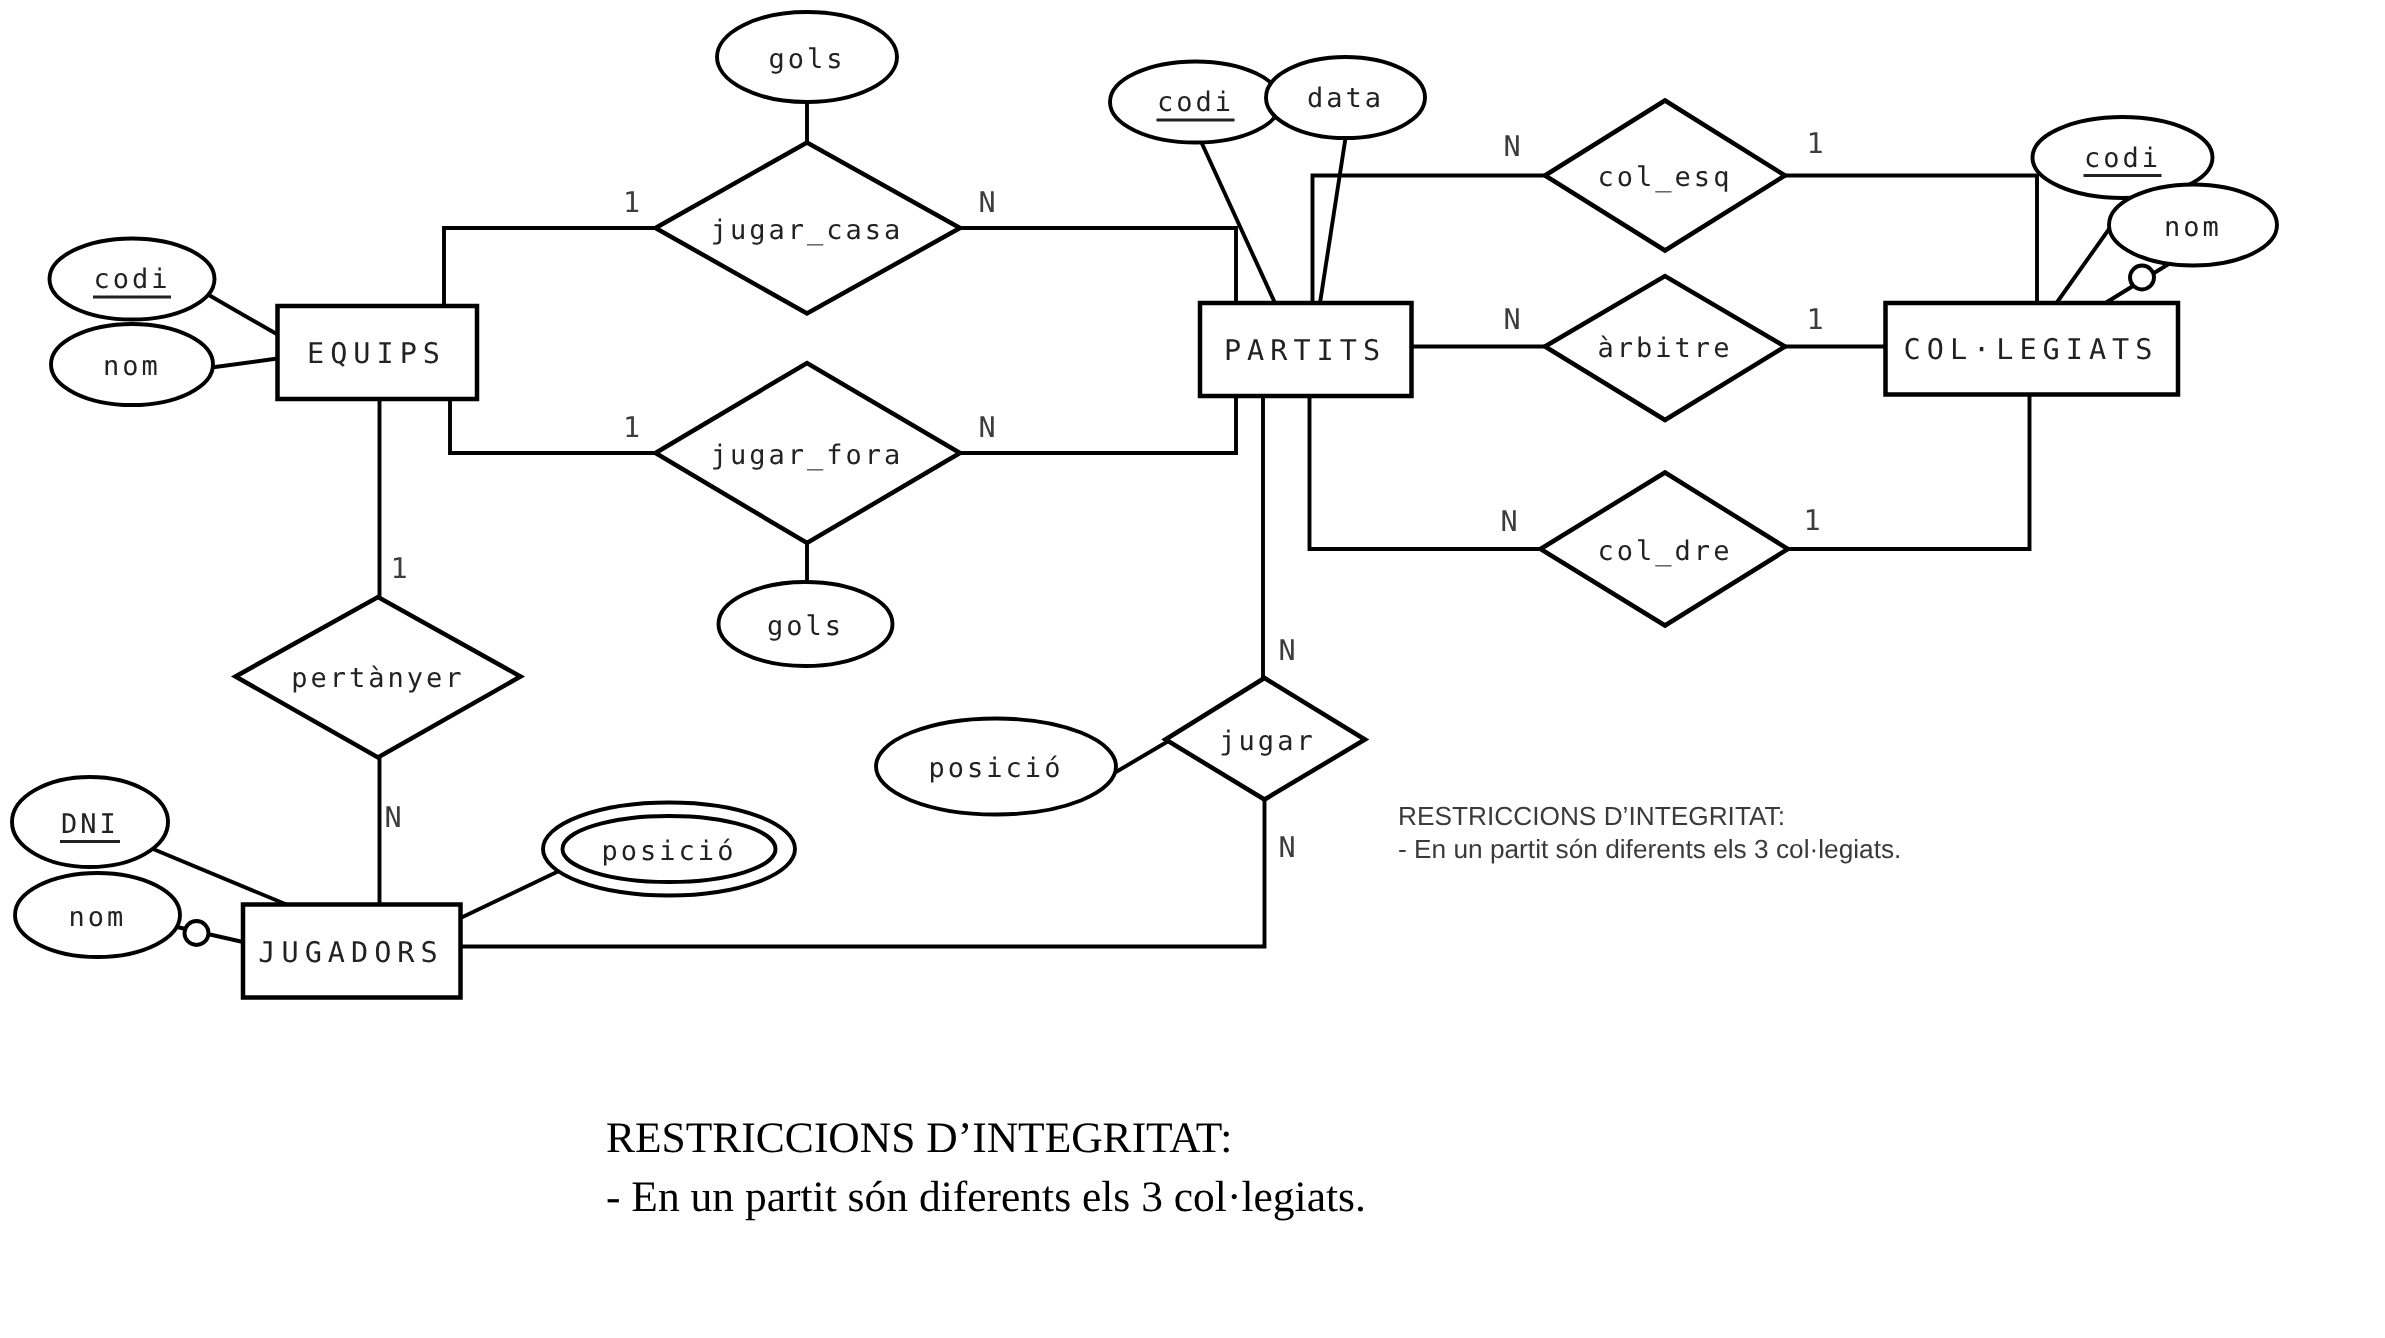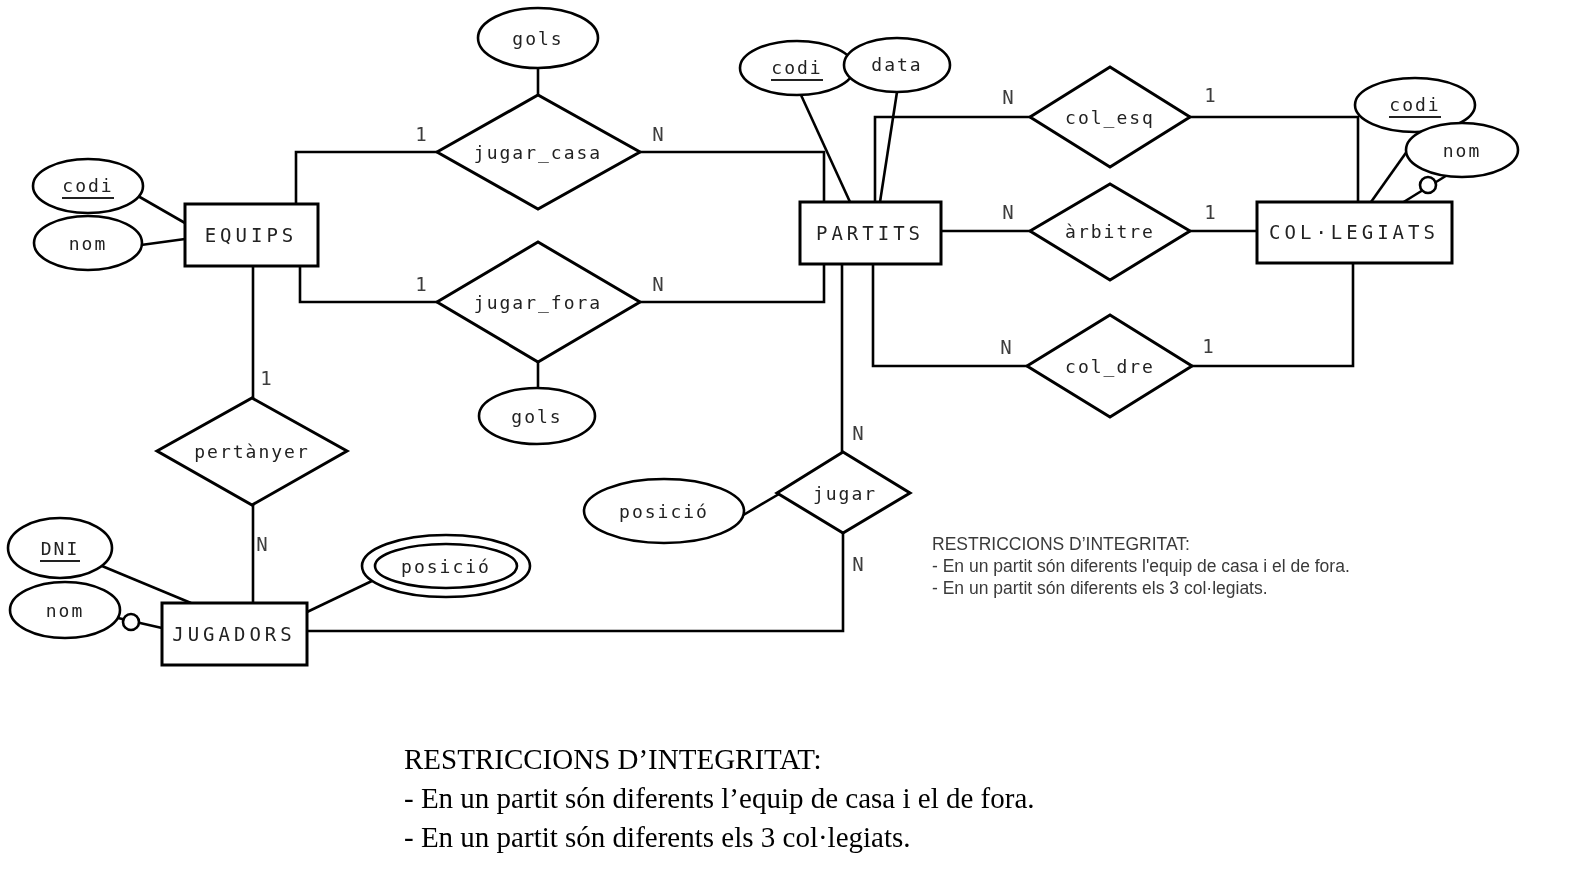--- a/index.html
+++ b/index.html
@@ -135,23 +135,21 @@
     <text x="1210" y="219" class="card">1</text>
     <text x="1006" y="354" class="card">N</text>
     <text x="1208" y="353" class="card">1</text>
     <text x="858" y="440" class="card">N</text>
     <text x="858" y="571" class="card">N</text>
   </g>
 </svg>
 
   <div class="note-inline">
     <div>RESTRICCIONS D’INTEGRITAT:</div>
-    <div>- En un partit són diferents l'equip de casa i el de fora.</div>
     <div>- En un partit són diferents els 3 col·legiats.</div>
   </div>
 
   <div class="note-bottom">
     <div>RESTRICCIONS D’INTEGRITAT:</div>
-    <div>- En un partit són diferents l’equip de casa i el de fora.</div>
     <div>- En un partit són diferents els 3 col·legiats.</div>
   </div>
 
 </div>
 
 </body></html>

